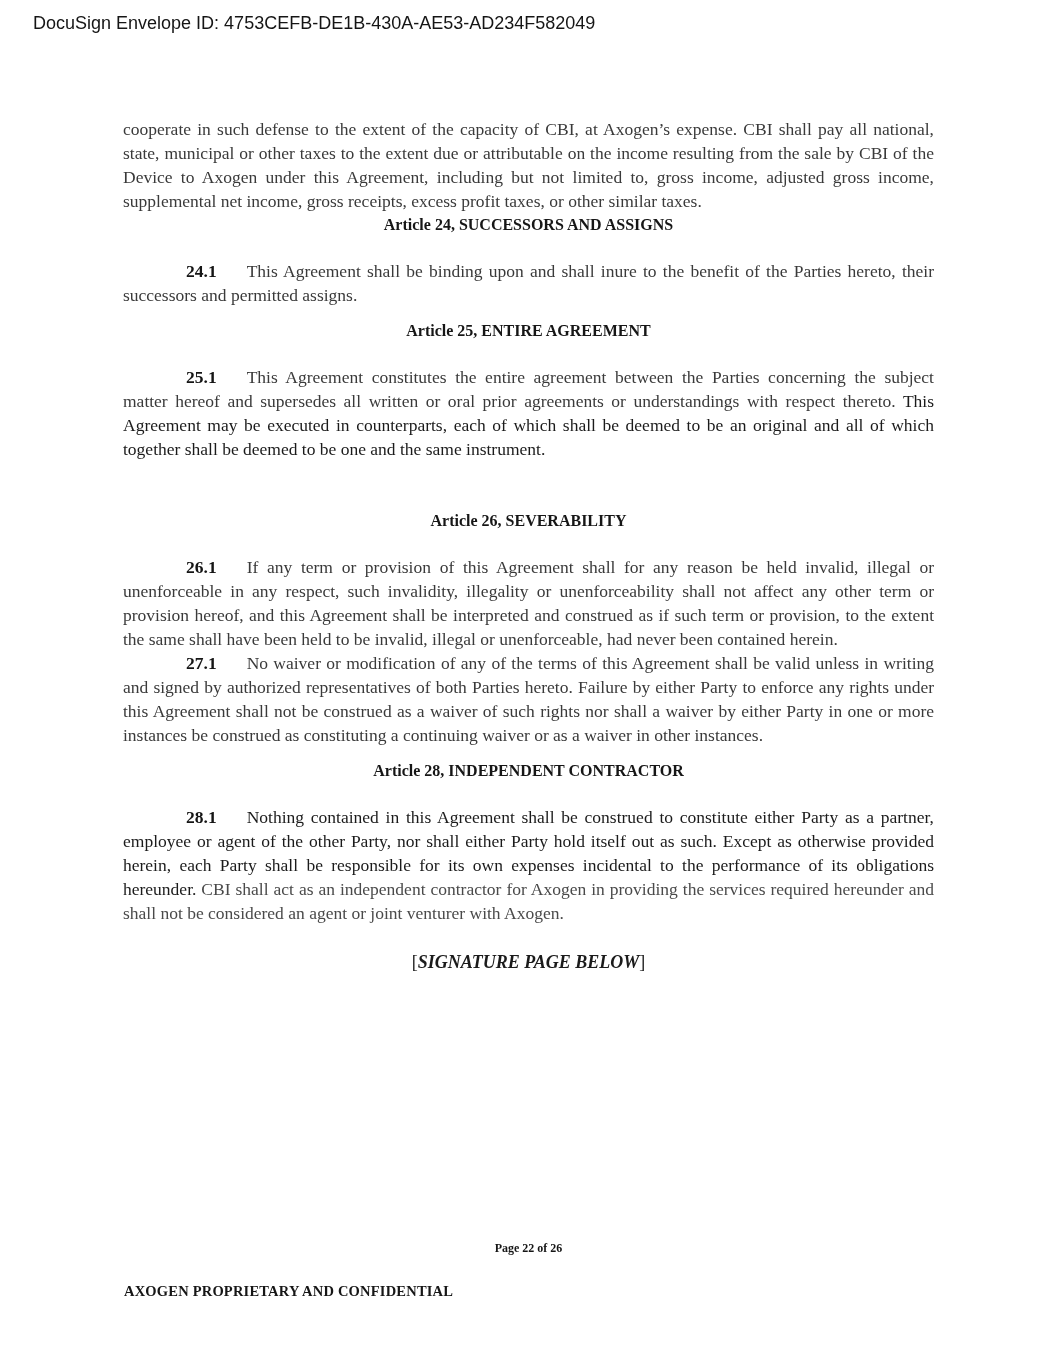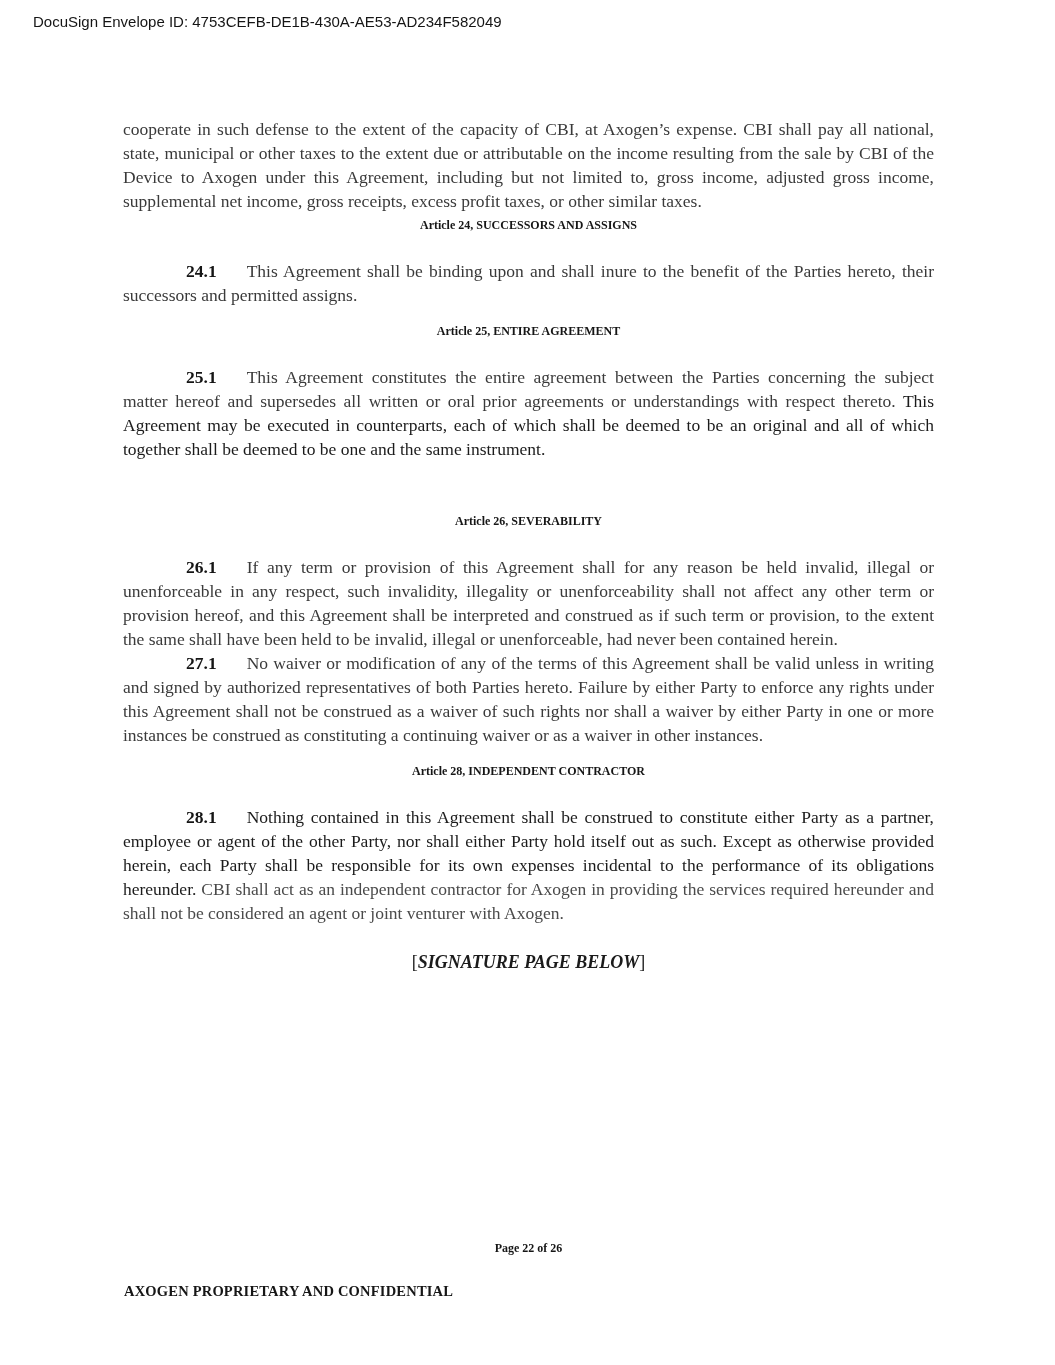--- a/index.html
+++ b/index.html
@@ -10,21 +10,21 @@
     background: #ffffff;
     position: relative;
     font-family: "Liberation Serif", serif;
     overflow: hidden;
   }
   .docusign {
     position: absolute;
     top: 13px;
     left: 33px;
     font-family: "Liberation Sans", sans-serif;
-    font-size: 15px;
+    font-size: 18px;
     color: #151515;
     white-space: nowrap;
   }
   .content {
     position: absolute;
     top: 117px;
     left: 123px;
     width: 811px;
   }
   p.body {
@@ -34,21 +34,21 @@
     text-align: justify;
     color: #3a3a3a;
   }
   p.numbered { text-indent: 63px; }
   .pnum { font-weight: 700; color: #151515; }
   .ptab { display: inline-block; width: 30px; }
   .seg-dark { color: #1b1b1b; }
   .seg-light { color: #4a4a4a; }
   h2.article {
     margin: 12px 0 22px 0;
-    font-size: 12px;
+    font-size: 16px;
     line-height: 24px;
     text-align: center;
     font-weight: 700;
     color: #161616;
     font-family: "Liberation Serif", serif;
   }
   h2.article.first { margin-top: 0; }
   h2.article.gap-lg { margin-top: 48px; }
   p.signature {
     margin: 25px 0 0 0;

